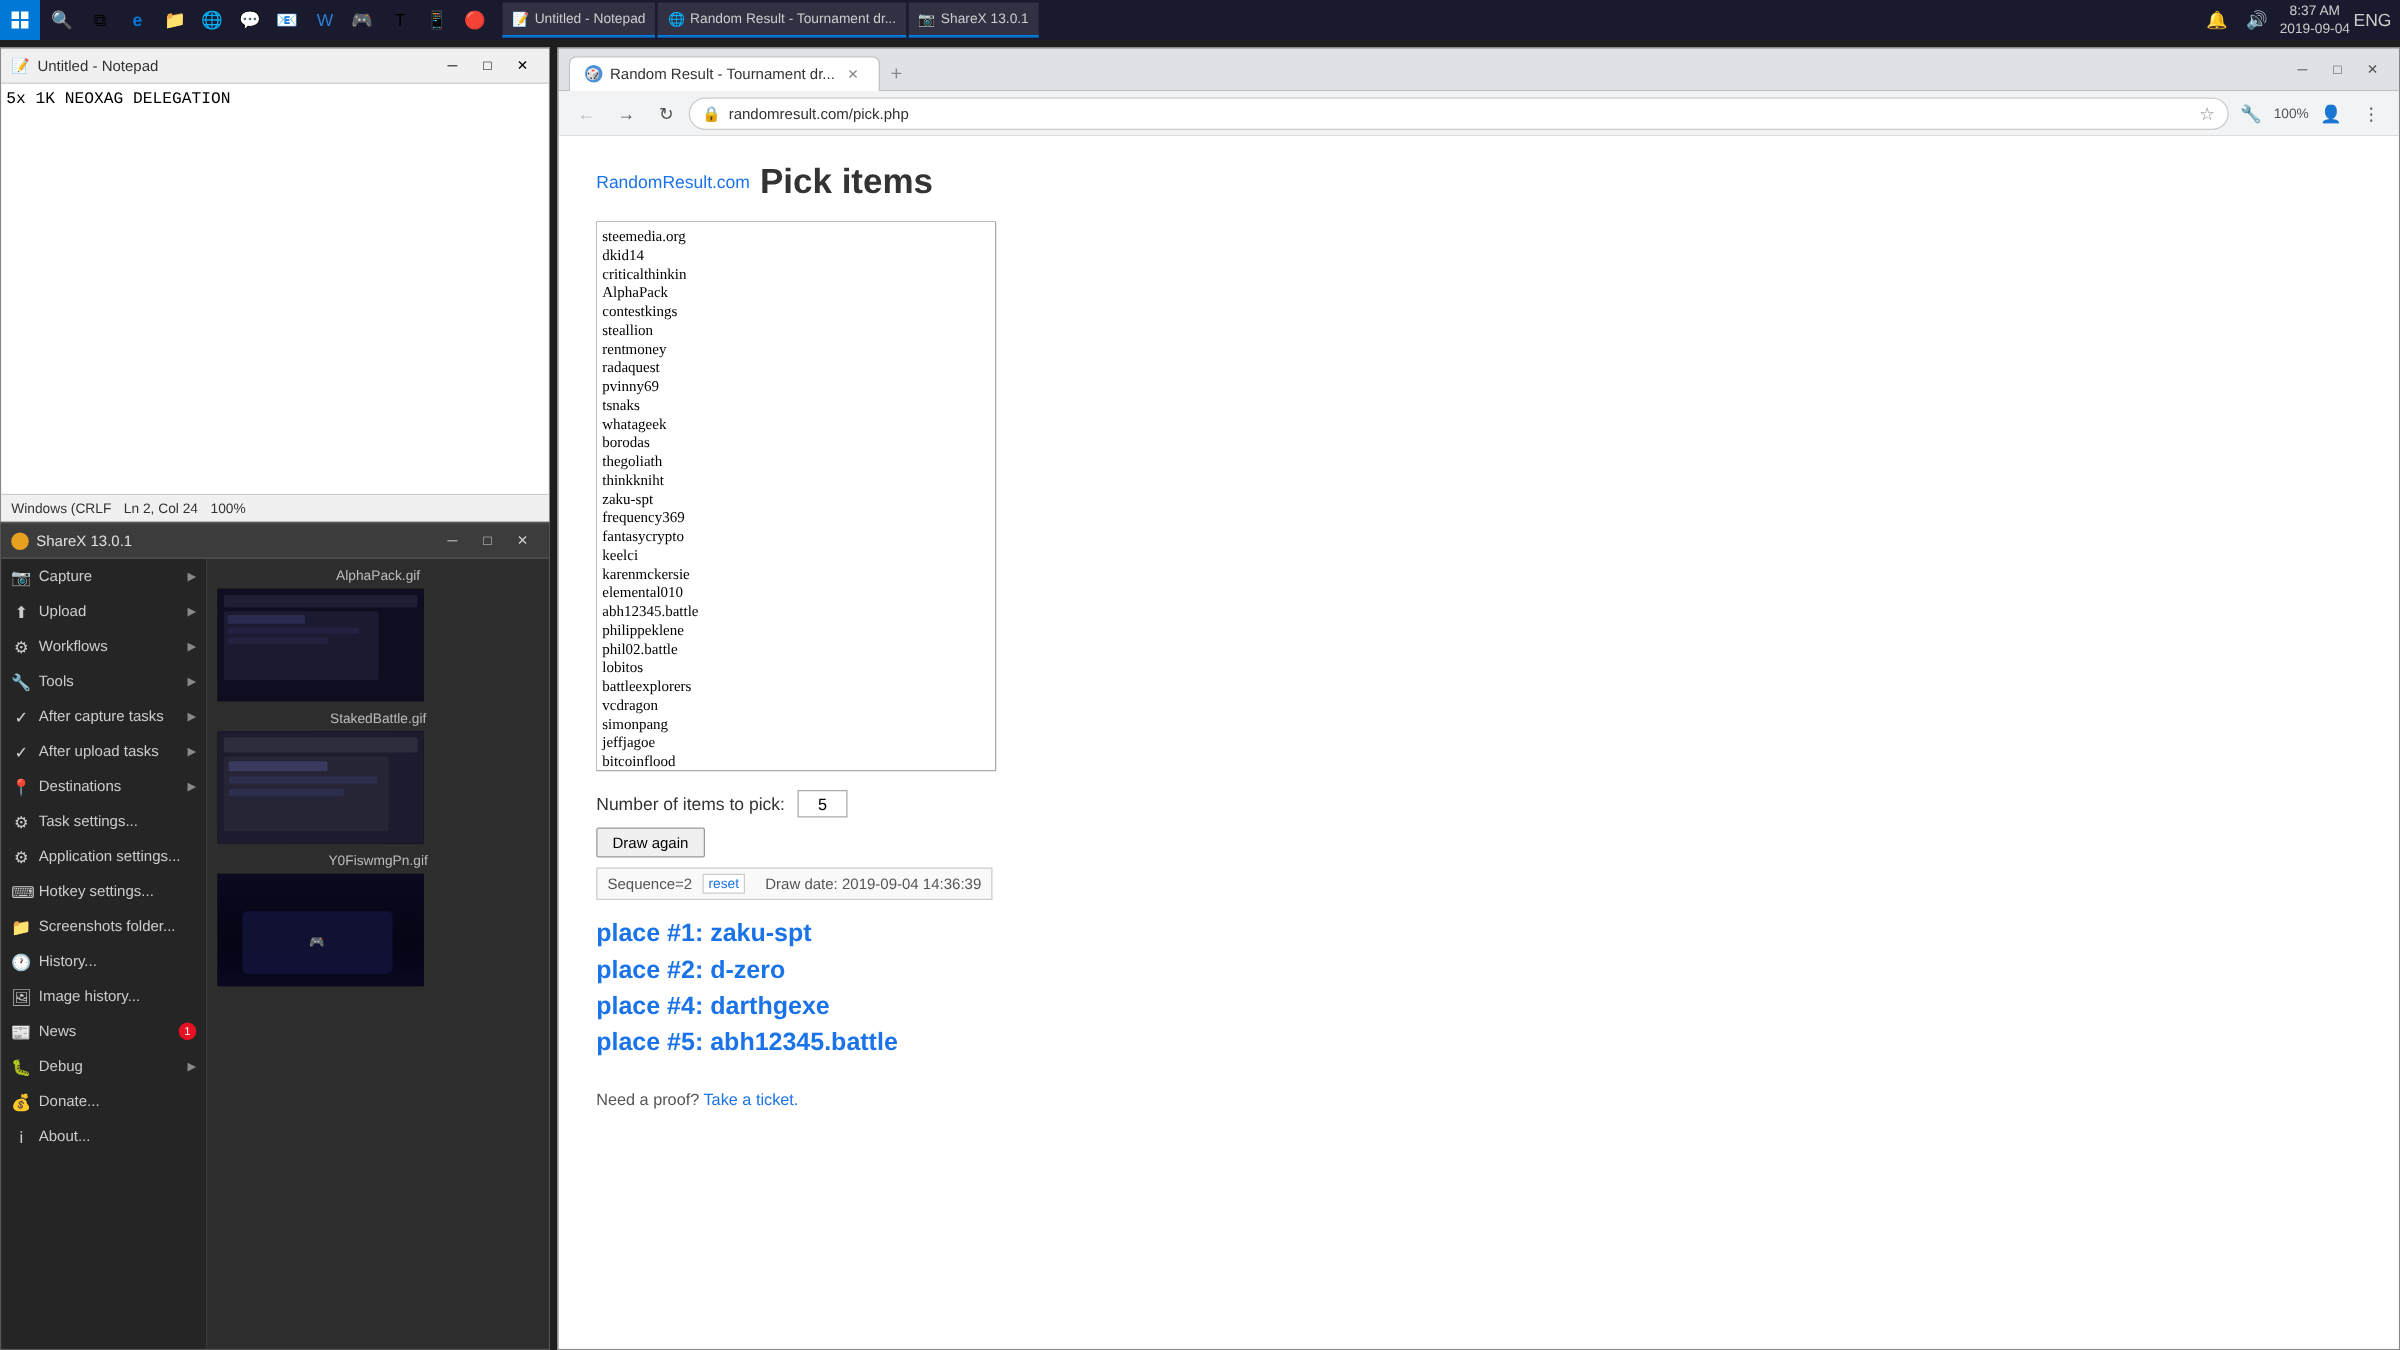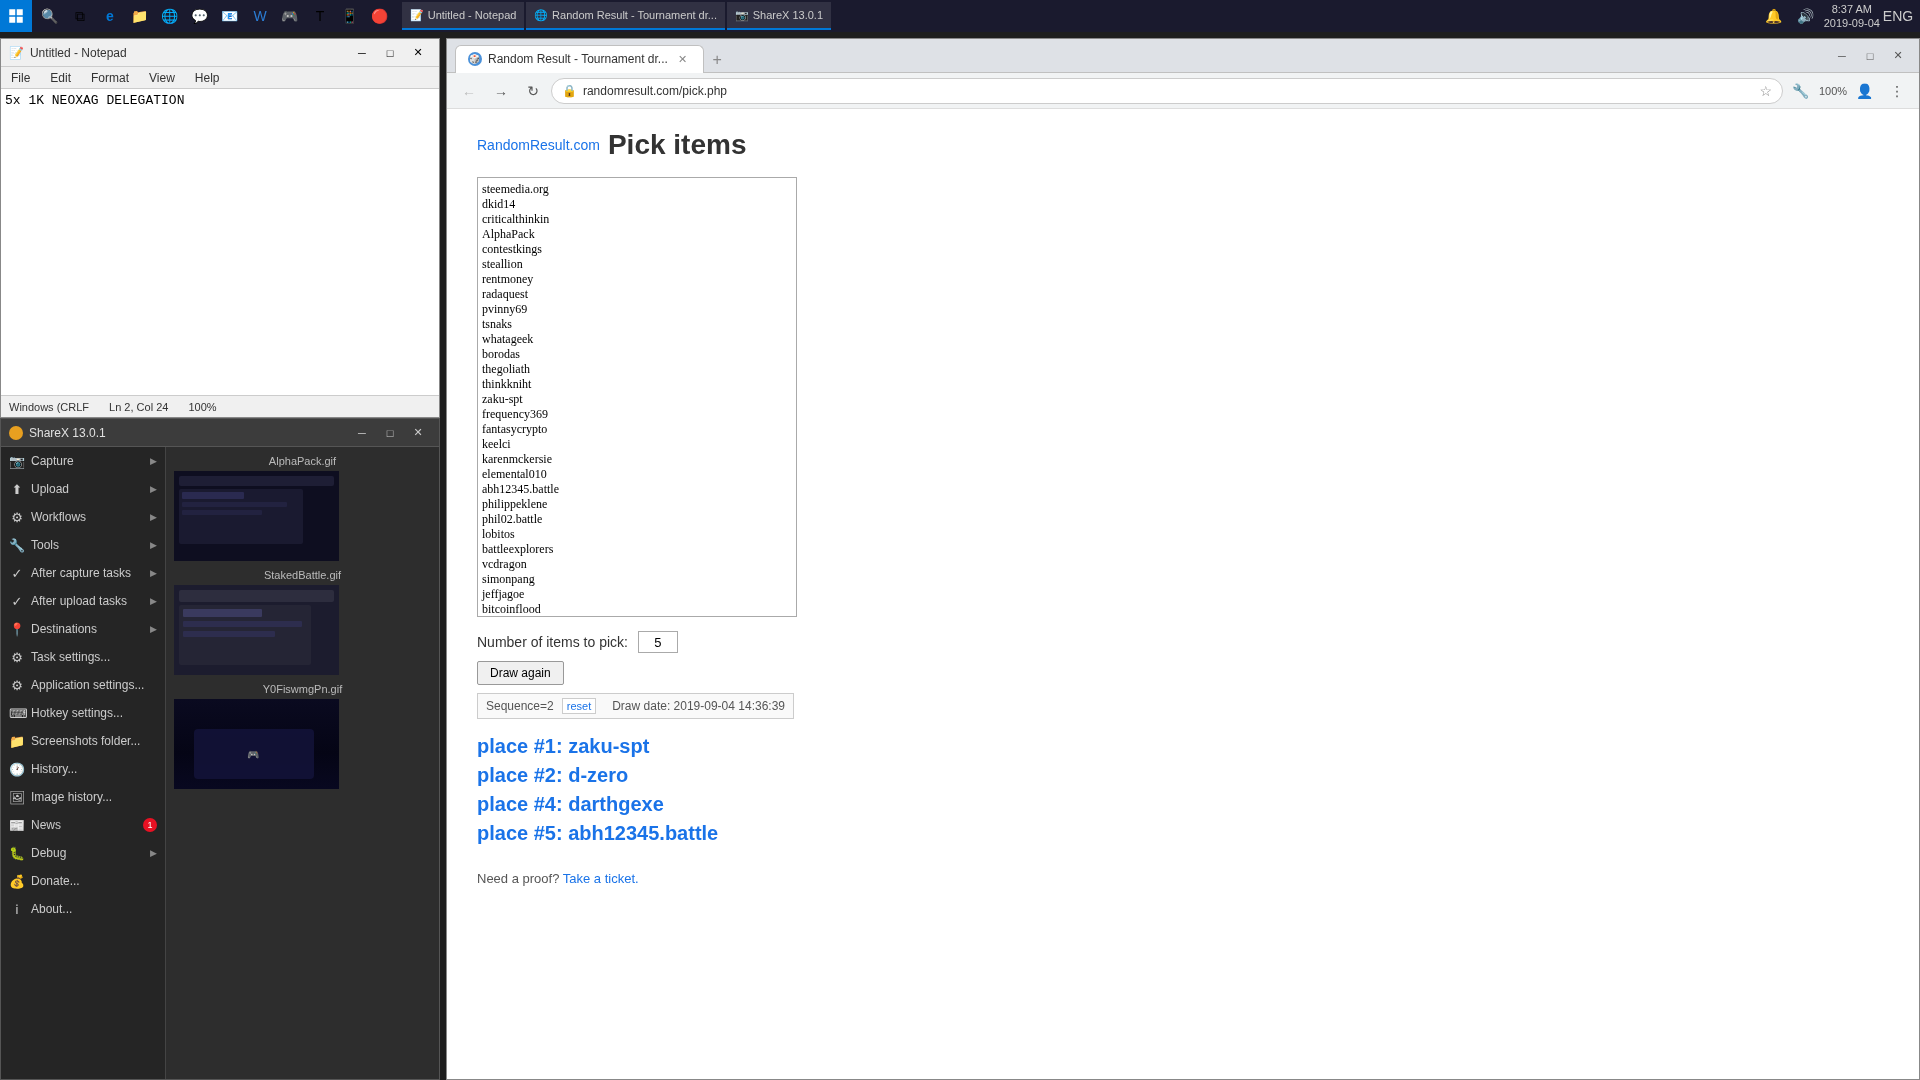--- a/index.html
+++ b/index.html
@@ -20,21 +20,21 @@
 
     
     .notepad { position: absolute; top: 38px; left: 0; width: 440px; height: 380px; background: #fff; border: 1px solid #888; display: flex; flex-direction: column; z-index: 50; }
     .notepad-titlebar { height: 28px; background: #f0f0f0; display: flex; align-items: center; padding: 0 8px; border-bottom: 1px solid #ccc; justify-content: space-between; }
     .notepad-title { font-size: 12px; color: #333; display: flex; align-items: center; gap: 6px; }
     .notepad-controls { display: flex; gap: 2px; }
     .notepad-btn { width: 26px; height: 18px; font-size: 11px; border: none; cursor: pointer; background: transparent; display: flex; align-items: center; justify-content: center; }
     .notepad-menu { height: 22px; background: #f0f0f0; display: flex; align-items: center; padding: 0 4px; border-bottom: 1px solid #ccc; gap: 8px; }
     .notepad-menu-item { font-size: 12px; color: #333; padding: 2px 6px; cursor: pointer; }
     .notepad-content { flex: 1; font-family: 'Courier New', monospace; font-size: 13px; padding: 4px; border: none; outline: none; resize: none; color: #000; overflow: auto; }
-    .notepad-statusbar { height: 22px; background: #f0f0f0; border-top: 1px solid #ccc; display: flex; align-items: center; padding: 0 8px; font-size: 11px; color: #333; gap: 20px; }
+    .notepad-statusbar { height: 22px; background: #f0f0f0; border-top: 1px solid #ccc; display: flex; align-items: center; padding: 0 8px; font-size: 11px; color: #333; gap: 10px; }
 
     
     .sharex { position: absolute; top: 418px; left: 0; width: 440px; height: 662px; background: #2d2d2d; border: 1px solid #555; display: flex; flex-direction: column; z-index: 50; }
     .sharex-titlebar { height: 28px; background: #3c3c3c; display: flex; align-items: center; padding: 0 8px; border-bottom: 1px solid #555; justify-content: space-between; }
     .sharex-title { font-size: 12px; color: #e0e0e0; display: flex; align-items: center; gap: 6px; }
     .sharex-title-icon { width: 14px; height: 14px; background: #e8a020; border-radius: 50%; display: inline-block; }
     .sharex-controls { display: flex; gap: 2px; }
     .sharex-btn { width: 26px; height: 18px; font-size: 11px; border: none; cursor: pointer; background: transparent; color: #ccc; display: flex; align-items: center; justify-content: center; }
     .sharex-body { display: flex; flex: 1; overflow: hidden; }
     .sharex-sidebar { width: 165px; background: #252525; border-right: 1px solid #444; overflow-y: auto; }
@@ -141,27 +141,20 @@
   <div class="notepad-titlebar">
     <div class="notepad-title">
       <span>📝</span>
       <span>Untitled - Notepad</span>
     </div>
     <div class="notepad-controls">
       <button class="notepad-btn">─</button>
       <button class="notepad-btn">□</button>
       <button class="notepad-btn close">✕</button>
     </div>
-  </div>
-  <div class="notepad-menu">
-    <span class="notepad-menu-item">File</span>
-    <span class="notepad-menu-item">Edit</span>
-    <span class="notepad-menu-item">Format</span>
-    <span class="notepad-menu-item">View</span>
-    <span class="notepad-menu-item">Help</span>
   </div>
   <div style="flex:1; position:relative; overflow:hidden;">
     <textarea class="notepad-content" style="width: 100%; height: 100%; position: absolute; inset: 0px; font-family: &quot;Courier New&quot;, monospace; font-size: 13px; padding: 4px; border: none; outline: none; resize: none;">5x 1K NEOXAG DELEGATION</textarea>
   </div>
   <div class="notepad-statusbar">
     <span>Windows (CRLF</span>
     <span>Ln 2, Col 24</span>
     <span>100%</span>
   </div>
 </div>

